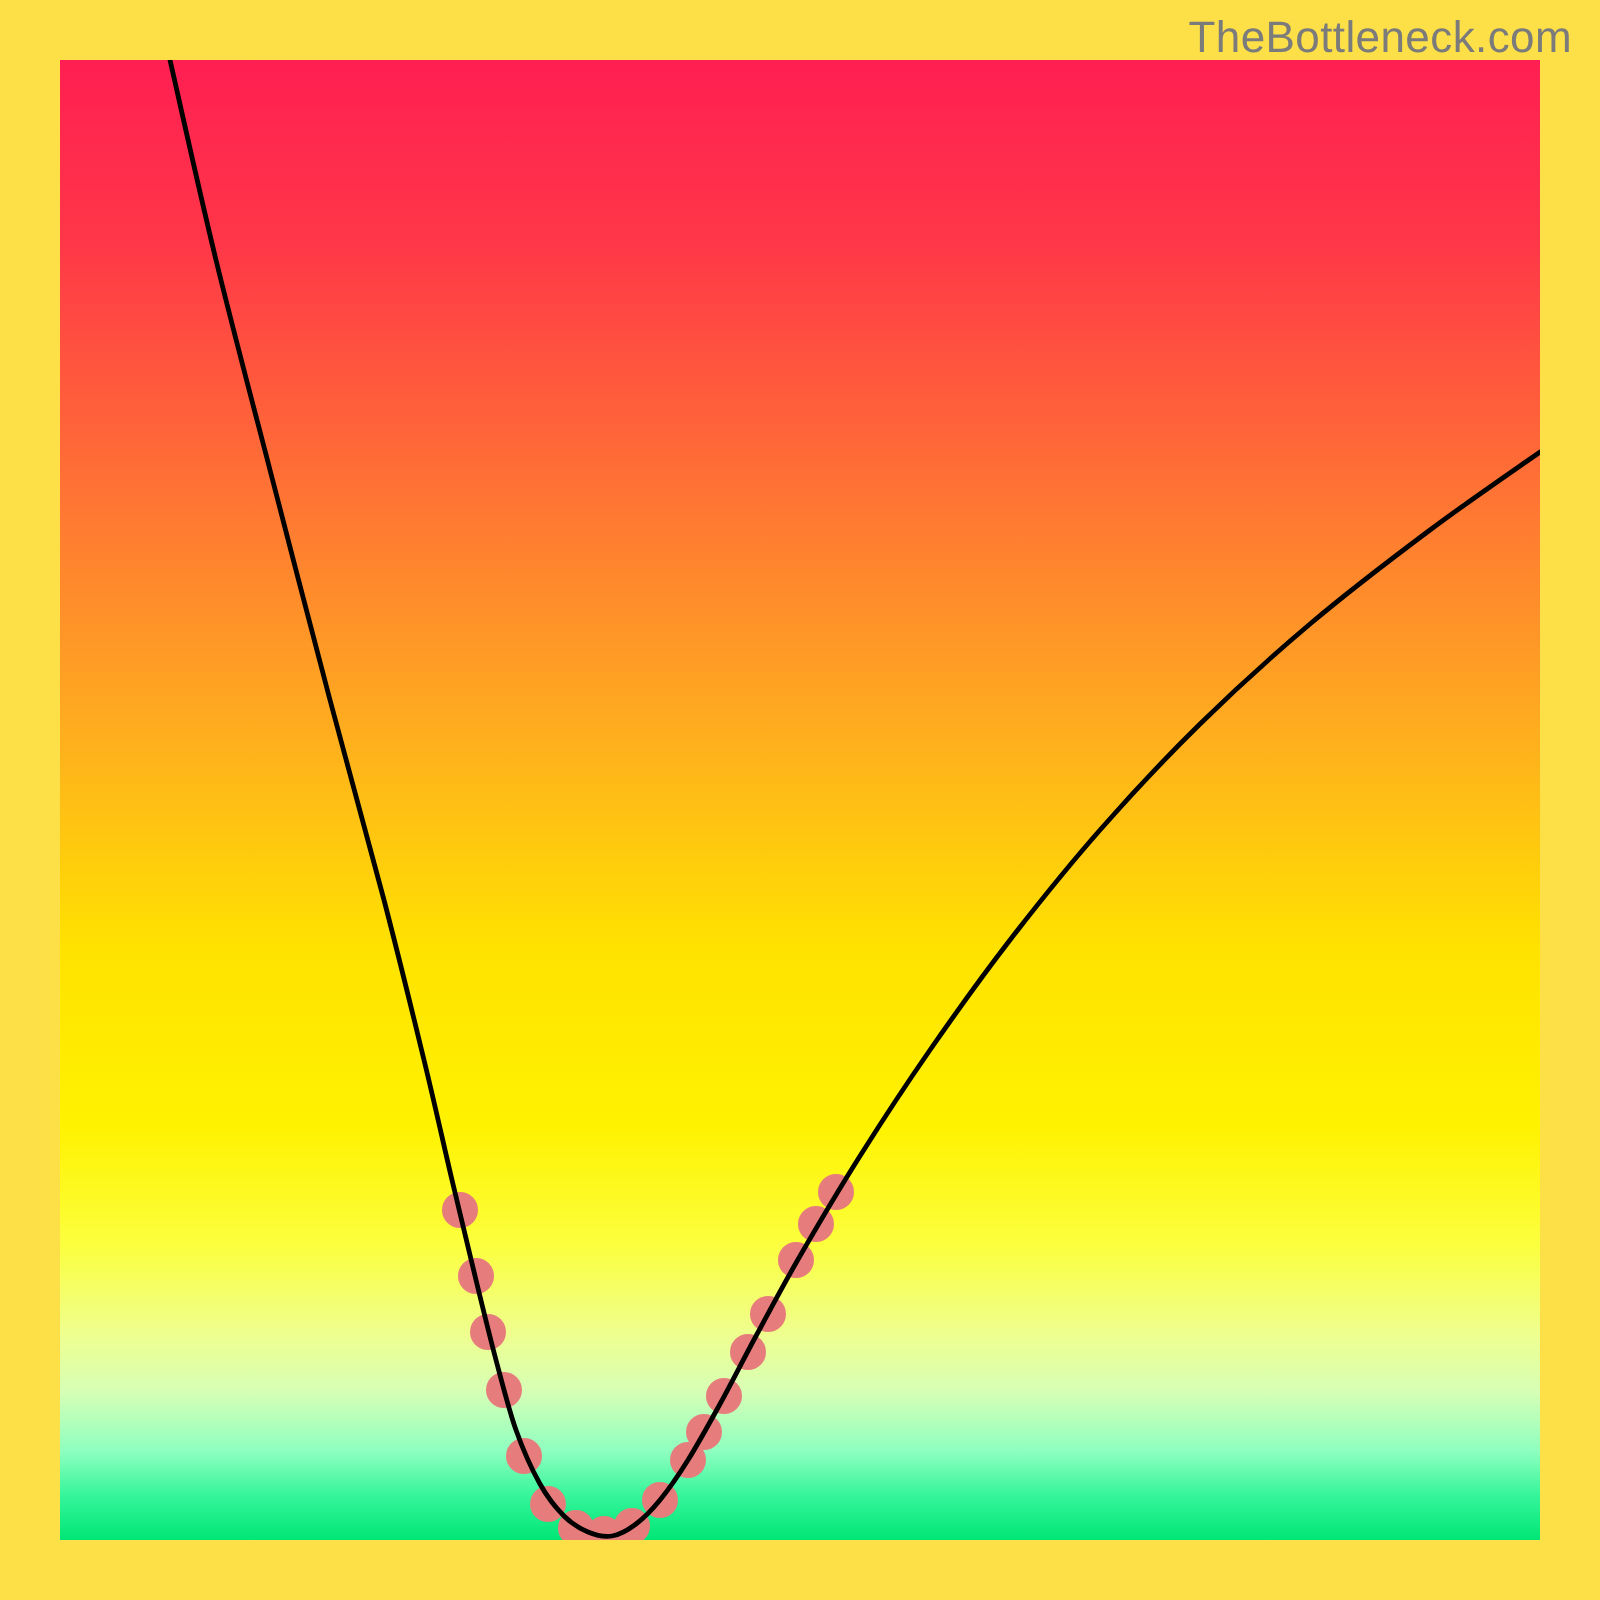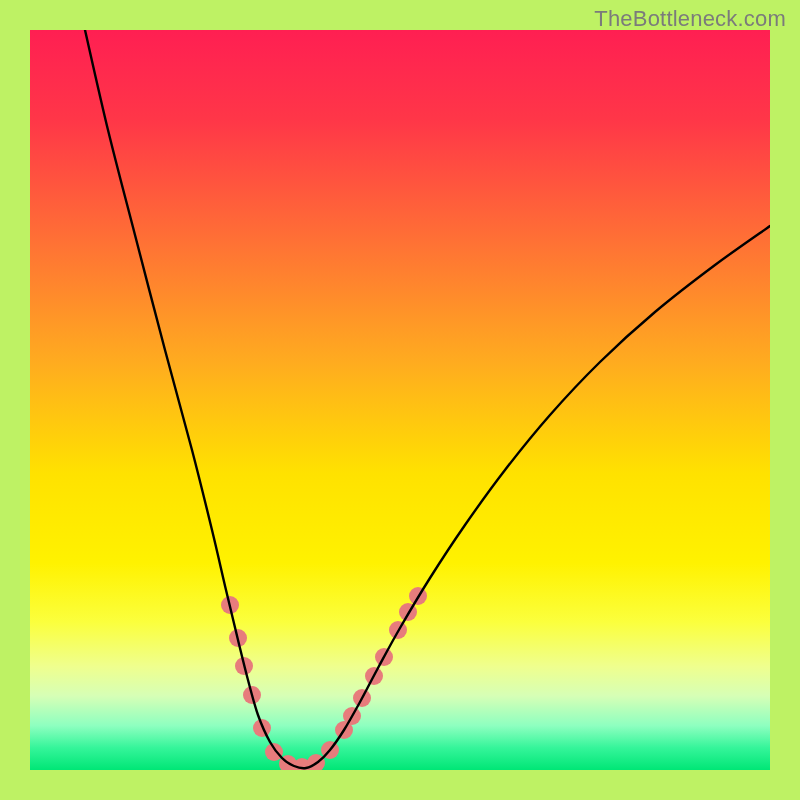--- a/index.html
+++ b/index.html
@@ -10,21 +10,21 @@
     overflow: hidden;
     background: #000;
     font-family: Arial, Helvetica, sans-serif;
   }
   .frame {
     position: absolute;
     left: 0;
     top: 0;
     width: 800px;
     height: 800px;
-    background: #bef264;
+    background: #fde047;
   }
   .plot {
     position: absolute;
     left: 30px;
     top: 30px;
     width: 740px;
     height: 740px;
     overflow: hidden;
   }
   .gradient {

